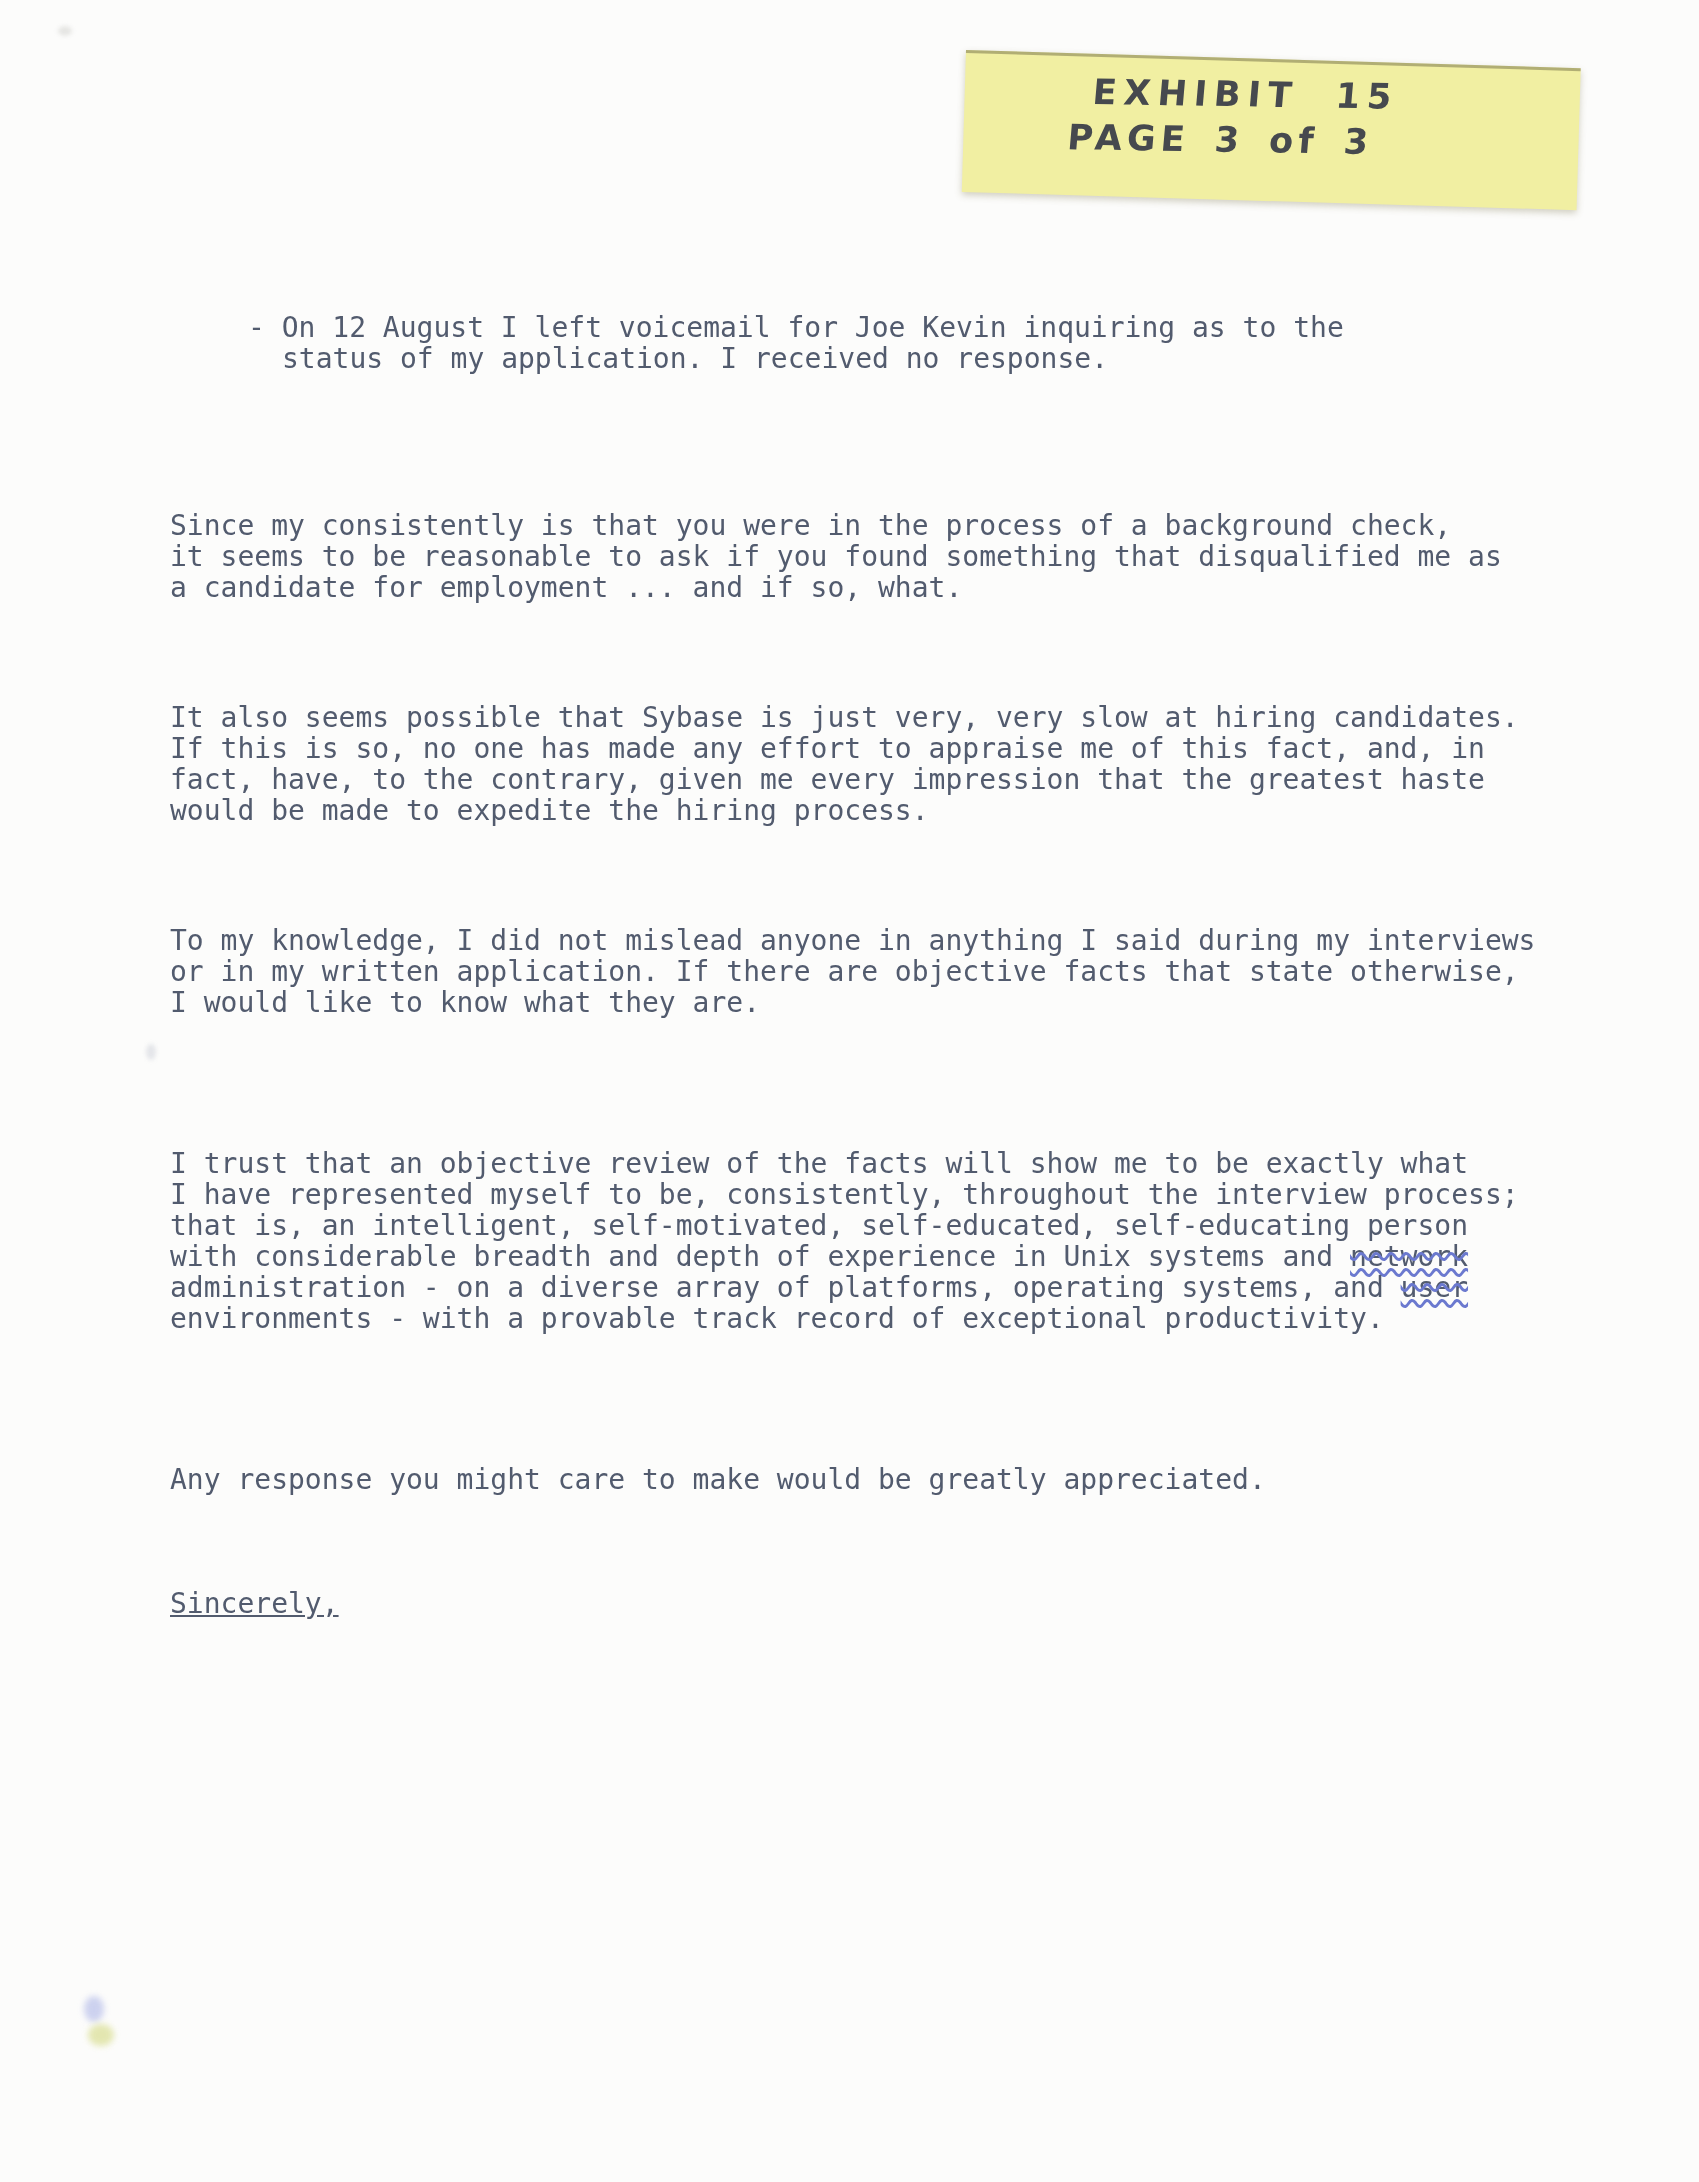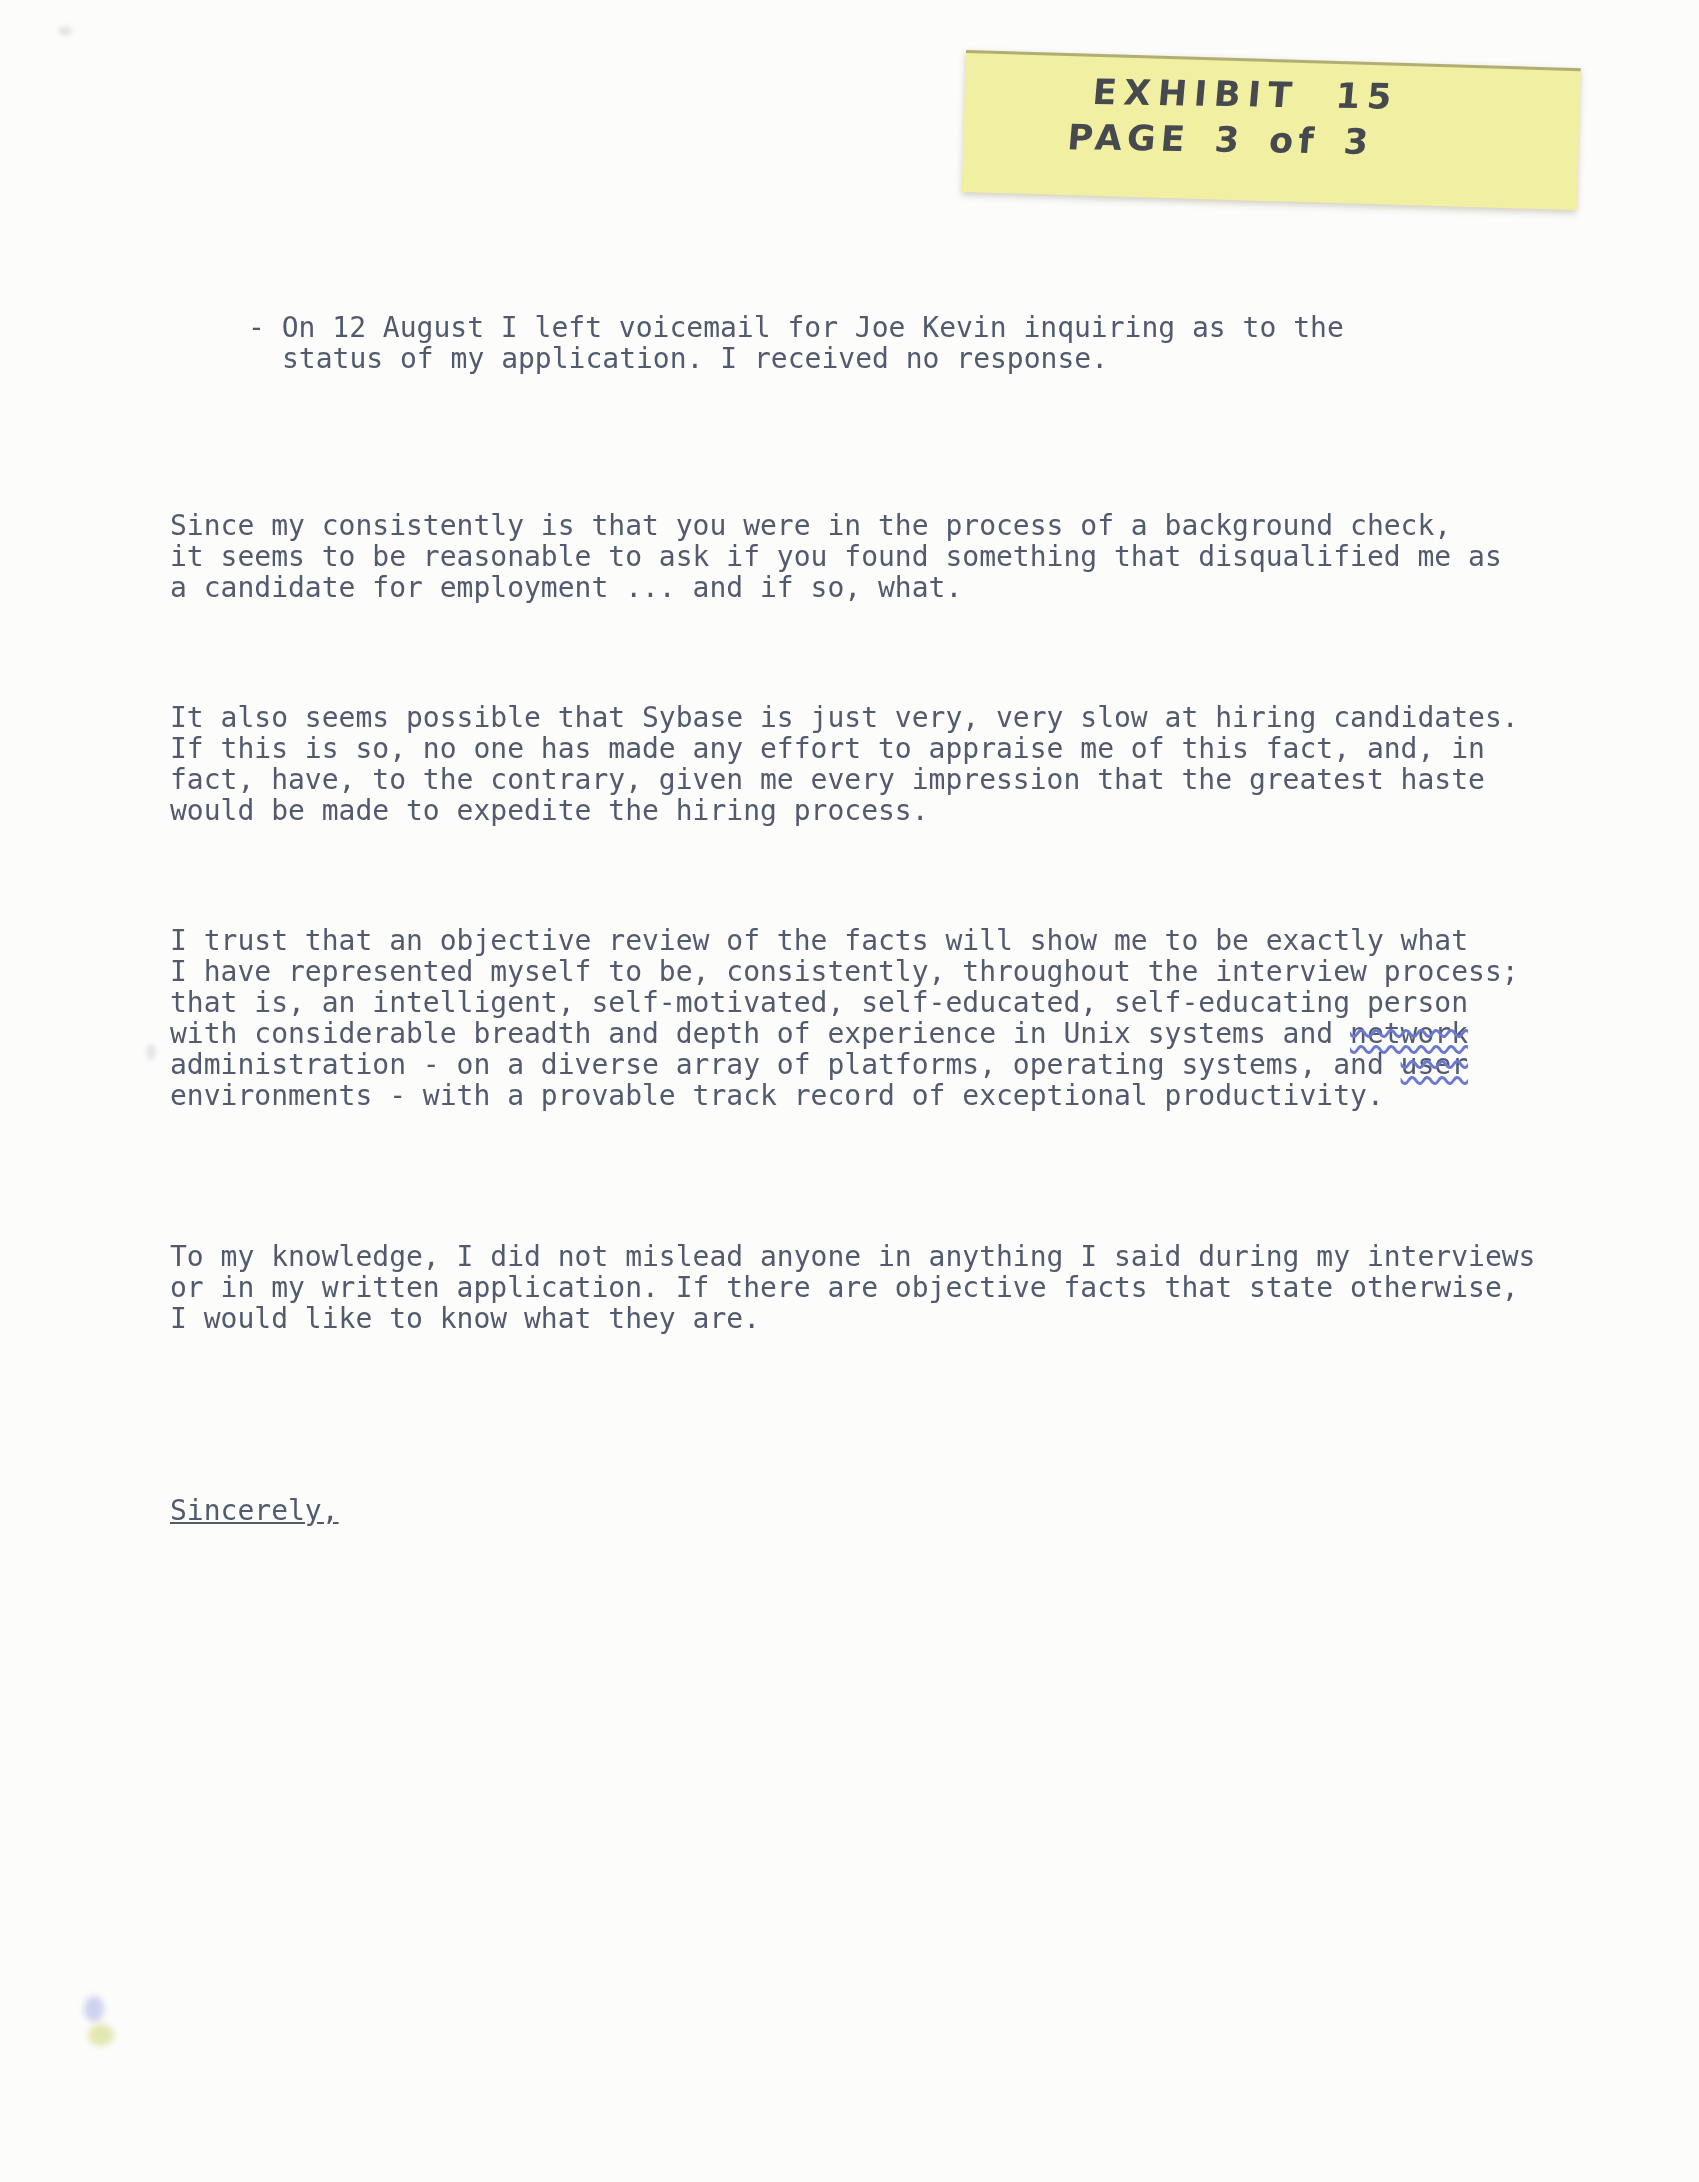--- a/index.html
+++ b/index.html
@@ -78,31 +78,32 @@
     <p class="bullet">- On 12 August I left voicemail for Joe Kevin inquiring as to the
 status of my application. I received no response.</p>
 
     <p class="para">Since my consistently is that you were in the process of a background check,
 it seems to be reasonable to ask if you found something that disqualified me as
 a candidate for employment ... and if so, what.</p>
     <p class="para">It also seems possible that Sybase is just very, very slow at hiring candidates.
 If this is so, no one has made any effort to appraise me of this fact, and, in
 fact, have, to the contrary, given me every impression that the greatest haste
 would be made to expedite the hiring process.</p>
+    <p class="para">To my knowledge, I did not mislead anyone in anything I said during my interviews
+or in my written application. If there are objective facts that state otherwise,
+I would like to know what they are.</p>
+
     <p class="para"><span>I trust that an objective review of the facts will show me to be exactly what
 I have represented myself to be, consistently, throughout the interview process;
 that is, an intelligent, self-motivated, self-educated, self-educating person
 with considerable breadth and depth of experience in Unix systems and </span><span class="pen-mark">network</span><span>
 administration - on a diverse array of platforms, operating systems, and </span><span class="pen-mark">user</span><span>
 environments - with a provable track record of exceptional productivity.</span></p>
 
-    <p class="para">To my knowledge, I did not mislead anyone in anything I said during my interviews
-or in my written application. If there are objective facts that state otherwise,
-I would like to know what they are.</p>
-
+    <p class="para closing">Any response you might care to make would be greatly appreciated.</p>
 
     <p class="salutation">Sincerely,</p>
 
     
 
     
 
   </div>
 </div>
 

